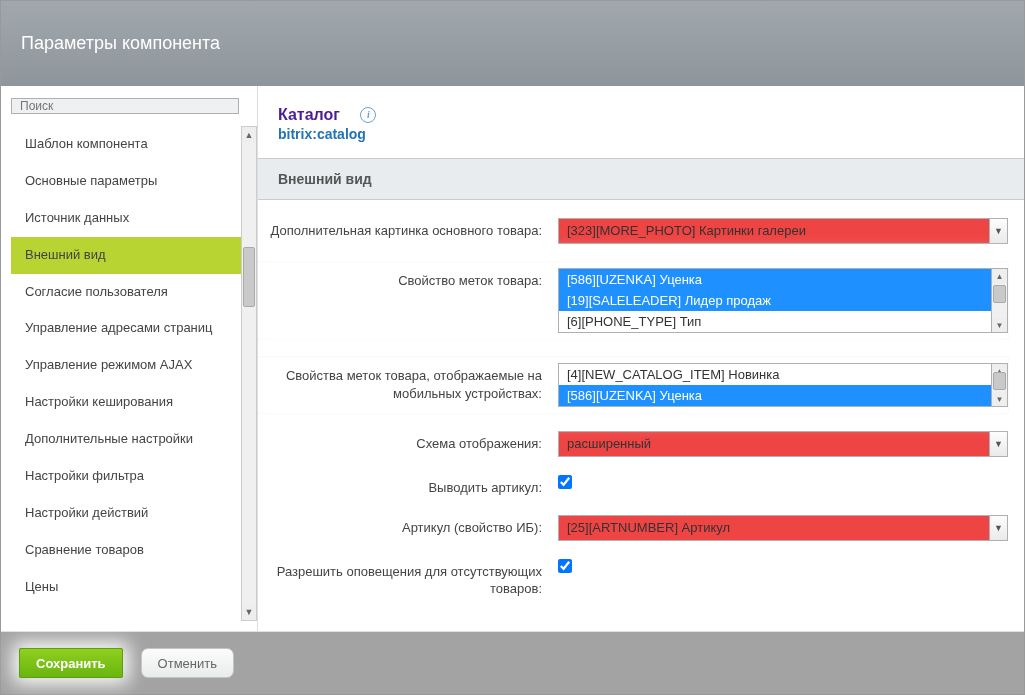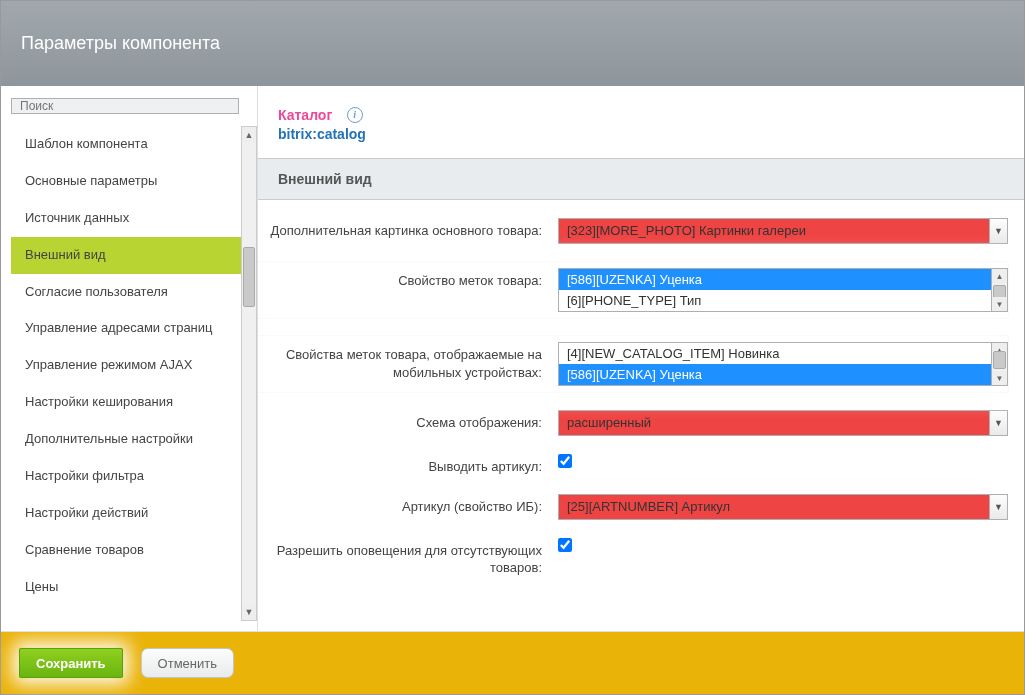--- a/index.html
+++ b/index.html
@@ -14,42 +14,42 @@
   .vscroll .thumb { position: absolute; left: 1px; right: 1px; top: 120px; height: 60px; background: #c9c9c9; border: 1px solid #aaa; border-radius: 2px; }
   .vscroll .arrow { width: 100%; height: 16px; display: flex; align-items: center; justify-content: center; font-size: 9px; color: #666; background: #eee; }
   .vscroll .arrow.up { position: absolute; top: 0; }
   .vscroll .arrow.down { position: absolute; bottom: 0; }
   .search { width: calc(100% - 18px); margin-bottom: 12px; }
   .search input { width: 100%; height: 16px; padding: 4px 8px; font-size: 12px; border: 1px solid #b0b0b0; background: #eef0f2; color: #888; }
   .nav-item { padding: 10px 14px; font-size: 13px; color: #444; cursor: pointer; line-height: 1.3; }
   .nav-item.active { background: #b8d432; }
   .main { flex: 1; overflow-y: auto; padding: 0 0 20px 0; }
   .main-header { padding: 20px 20px 16px 20px; }
-  .main-title { font-size: 14px; font-weight: bold; color: #ec4899; display: inline-block; margin-right: 10px; }
+  .main-title { font-size: 16px; font-weight: bold; color: #4c1d95; display: inline-block; margin-right: 16px; }
   .info-icon { display: inline-flex; width: 16px; height: 16px; border: 1px solid #6aa0d0; border-radius: 50%; align-items: center; justify-content: center; font-size: 10px; color: #6aa0d0; font-style: italic; font-family: Georgia, serif; font-weight: bold; vertical-align: 2px; }
   .component-id { font-size: 14px; color: #2573b5; font-weight: bold; margin-top: 2px; }
   .section-hdr { background: #e8ecee; border-top: 1px solid #c8cdd0; border-bottom: 1px solid #c8cdd0; padding: 12px 20px; font-size: 14px; font-weight: bold; color: #555; }
   .form { padding: 18px 16px 0 0; }
   .row { display: flex; align-items: flex-start; margin-bottom: 18px; }
   .row .label { width: 300px; text-align: right; padding-right: 16px; padding-top: 4px; font-size: 13px; color: #444; line-height: 1.35; }
   .row .control { flex: 1; }
   .select { width: 100%; height: 26px; border: 1px solid #aab0b4; background: #ef4444; position: relative; }
   .select .val { padding: 4px 22px 4px 8px; font-size: 13px; color: #333; }
   .select .chev { position: absolute; right: 0; top: 0; width: 18px; height: 100%; border-left: 1px solid #aab0b4; background: linear-gradient(#fdfdfd,#eaeaea); display: flex; align-items: center; justify-content: center; font-size: 9px; color: #555; }
   .multi-wrap { display: flex; }
   .multi { flex: 1; border: 1px solid #aab0b4; background: #fff; }
   .multi .opt { padding: 3px 8px; font-size: 13px; color: #333; }
   .multi .opt.sel { background: #1e90ff; color: #fff; }
   .ms-scroll { width: 16px; border: 1px solid #aab0b4; border-left: 0; background: #f0f0f0; position: relative; }
   .ms-scroll .thumb { position: absolute; left: 1px; right: 1px; background: #c9c9c9; border: 1px solid #aaa; border-radius: 2px; }
   .ms-scroll .arrow { width: 100%; height: 14px; display: flex; align-items: center; justify-content: center; font-size: 8px; color: #666; background: #eee; position: absolute; }
   .ms-scroll .arrow.up { top: 0; }
   .ms-scroll .arrow.down { bottom: 0; }
   .chk { width: 14px; height: 14px; }
-  .footer { background: #eab308; border-top: 1px solid #e0e0e0; padding: 16px 18px; display: flex; gap: 18px; align-items: center; }
+  .footer { background: #a3a3a3; border-top: 1px solid #e0e0e0; padding: 16px 18px; display: flex; gap: 18px; align-items: center; }
   .btn { height: 30px; padding: 0 16px; font-size: 13px; border-radius: 7px; cursor: pointer; border: 1px solid transparent; }
   .btn-save { background: linear-gradient(#8fcf1f,#6ab50f); color: #fff; border-color: #5aa009; font-weight: bold; }
   .btn-cancel { background: linear-gradient(#fcfcfc,#e9ebec); color: #666; border-color: #c0c5c8; }
   .highlight { box-shadow: 0 0 18px 6px rgba(255,255,255,0.95), 0 0 0 1px rgba(0,0,0,0.06); position: relative; z-index: 2; border-radius: 2px; }
 </style>
 </head>
 <body>
 
 <div class="window">
   <div class="titlebar">Параметры компонента</div>
@@ -106,20 +106,21 @@
             </div>
           </div>
         </div>
 
         <div class="row highlight" style="padding:6px 0; margin-left:0;">
           <div class="label">Свойство меток товара:</div>
           <div class="control">
             <div class="multi-wrap">
               <div class="multi" id="multi-label-props">
                   <div class="opt sel">[586][UZENKA] Уценка</div>
+                  <div class="opt sel">[19][SALELEADER] Лидер продаж</div>
                   <div class="opt">[6][PHONE_TYPE] Тип</div>
                 </div>
               <div class="ms-scroll">
                 <div class="arrow up">▲</div>
                 <div class="thumb" style="top:16px;height:18px"></div>
                 <div class="arrow down">▼</div>
               </div>
             </div>
           </div>
         </div>

